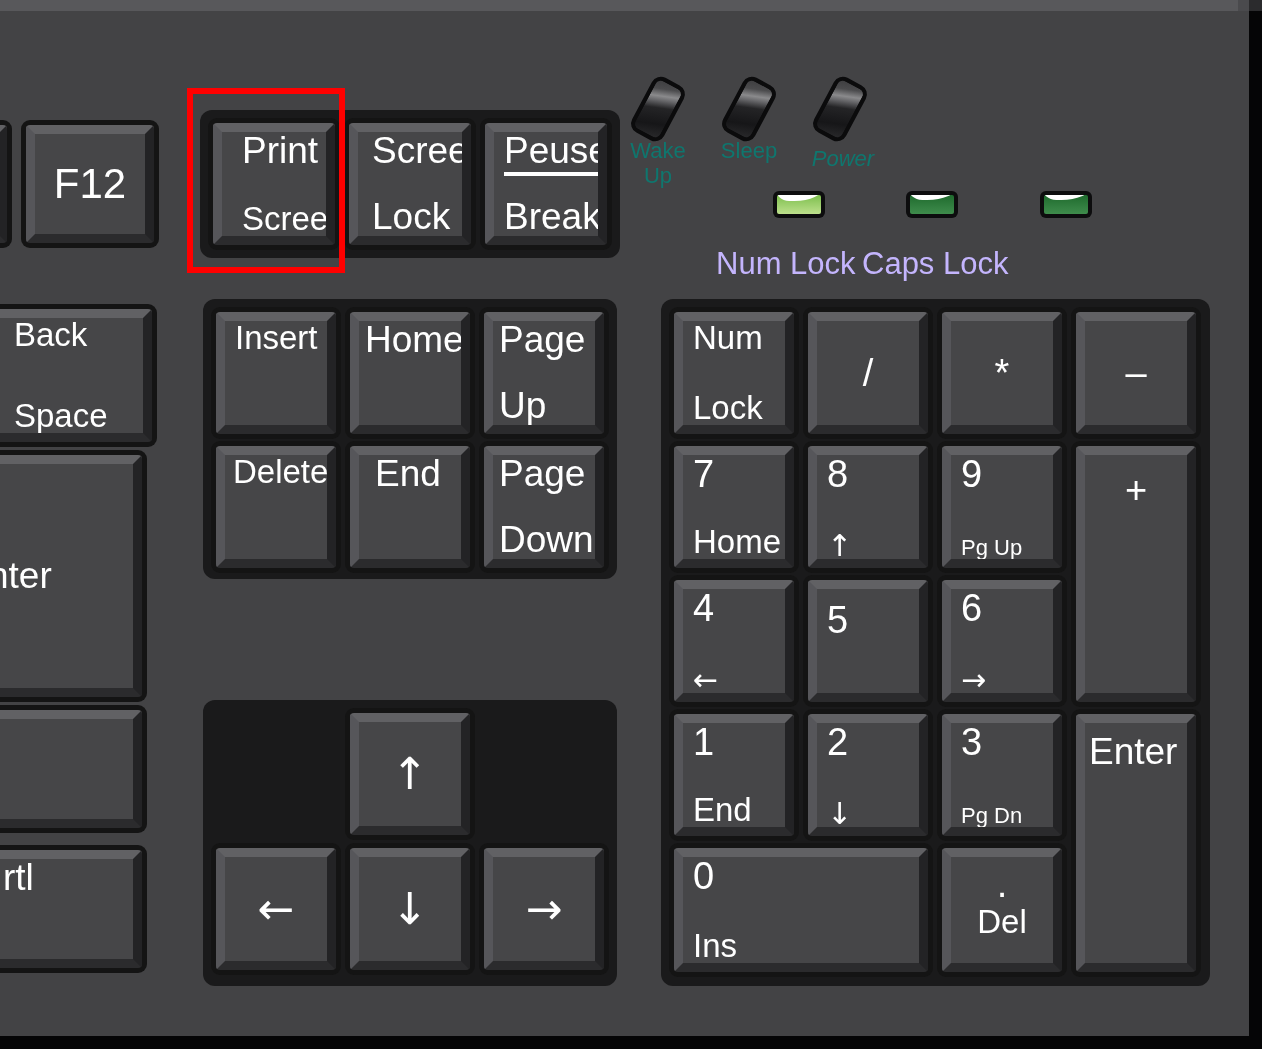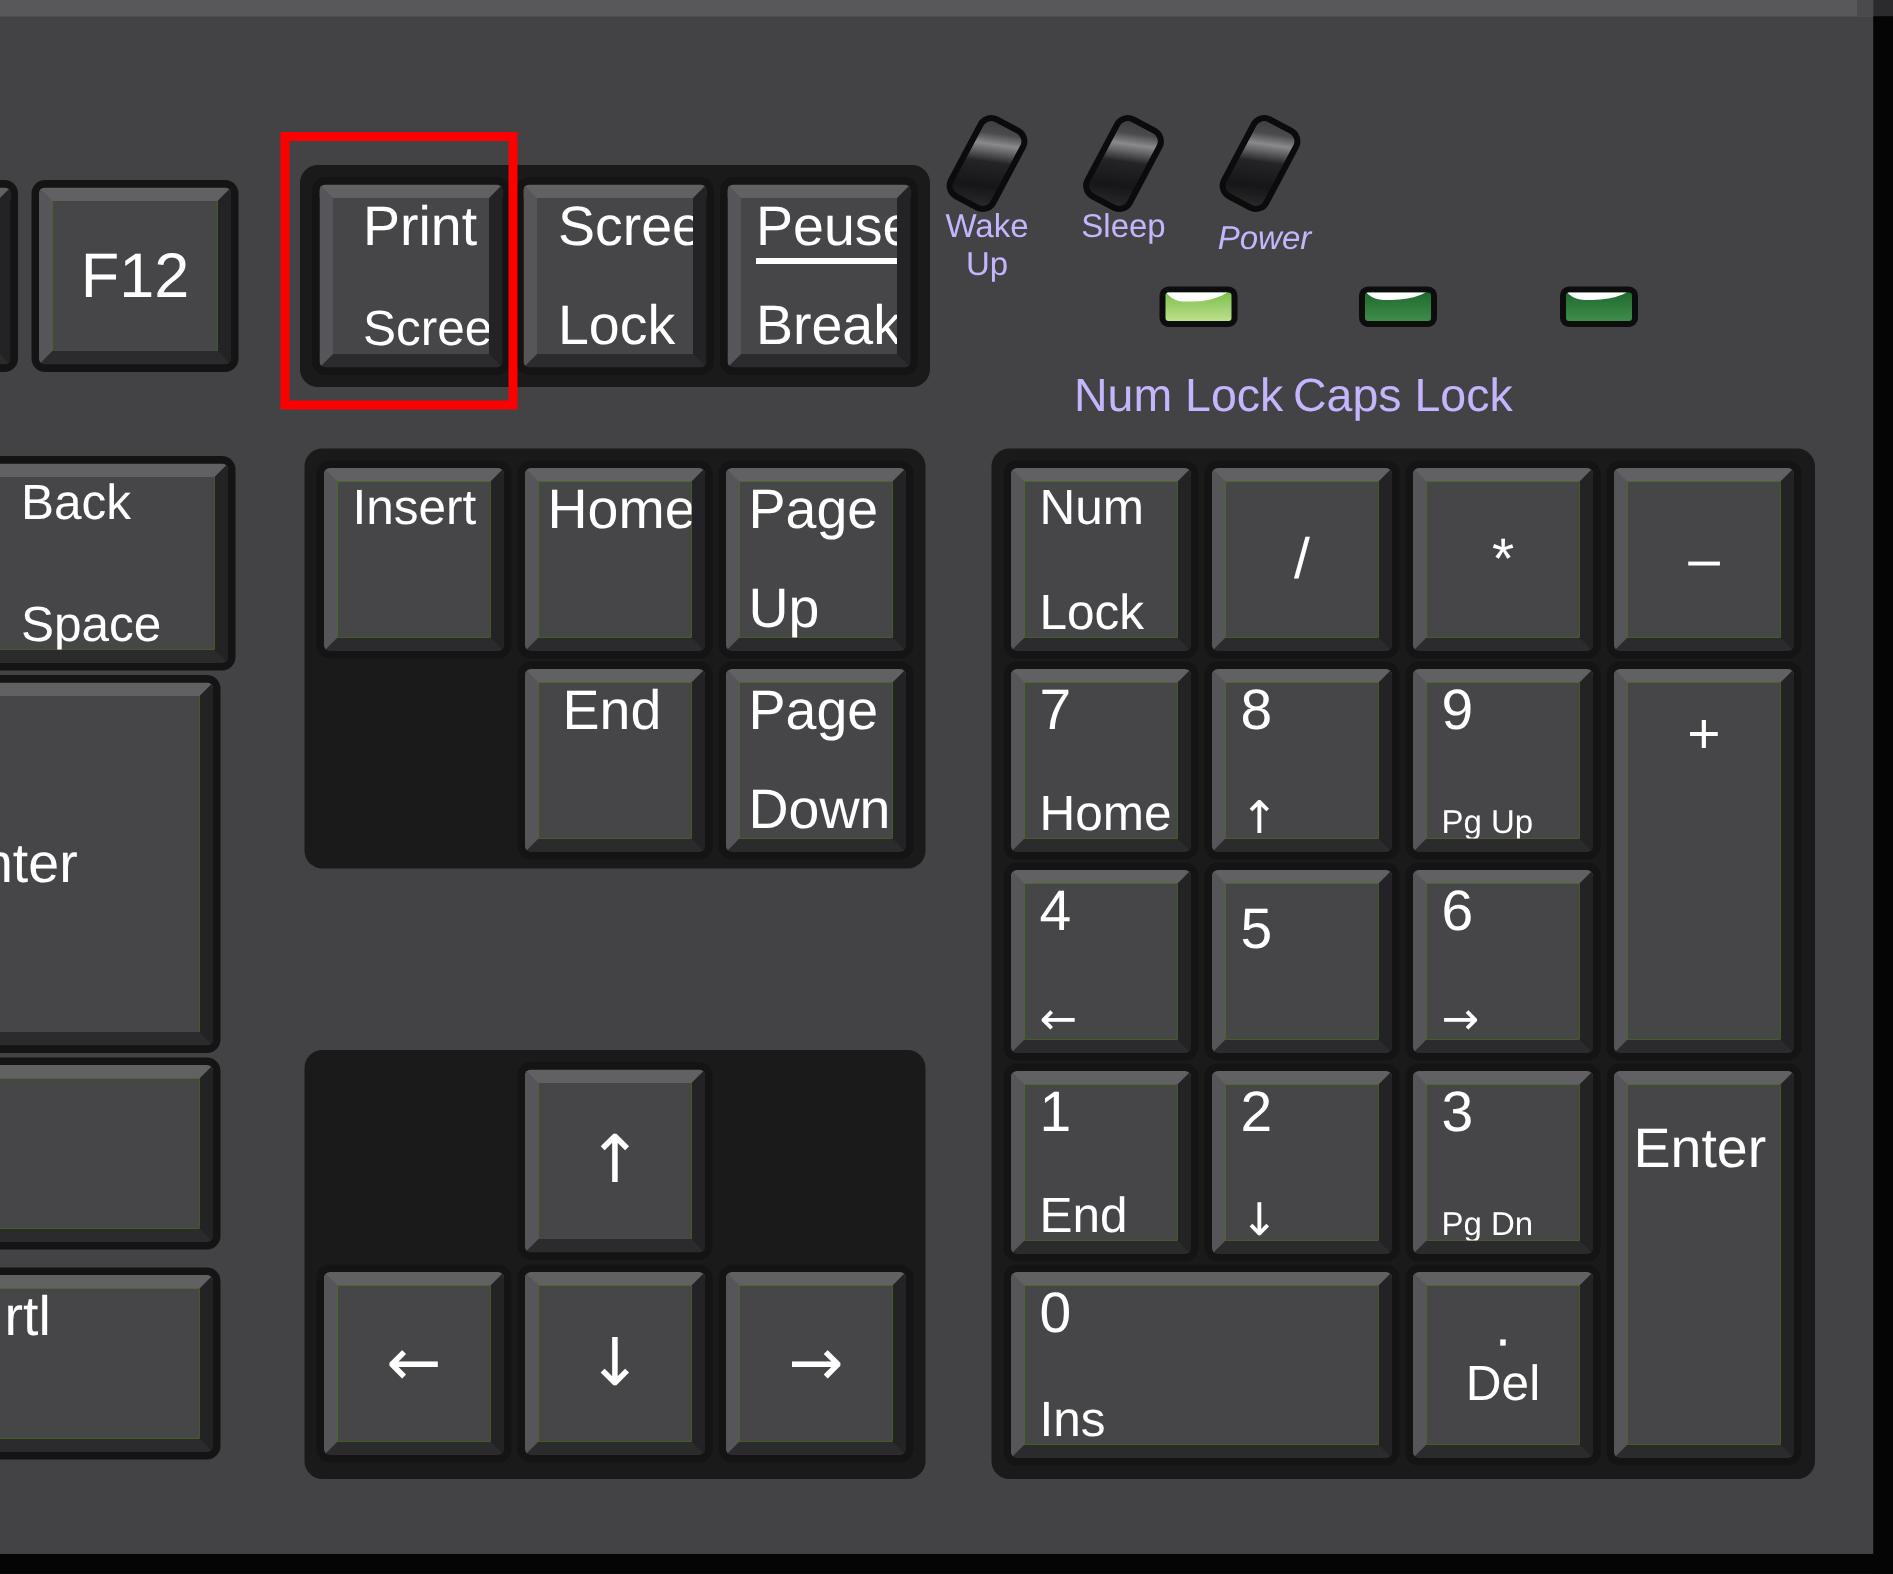--- a/index.html
+++ b/index.html
@@ -122,21 +122,21 @@
     box-sizing:border-box;
     border:4px solid #0b0b0c;
   }
   .pbtn .gloss{
     position:absolute;
     left:0; top:0; right:0; bottom:0;
     background:linear-gradient(160deg,#3c3c3e 0%,#4b4b4d 16%,#8a8a8c 28%,#636366 36%,#242426 48%,#161618 75%,#2a2a2c 100%);
   }
   .pbtn-label{
     position:absolute;
-    color:#c4b5fd;
+    color:#0f766e;
     font-size:22px;
     line-height:1.15;
     text-align:center;
     white-space:pre-line;
   }
 
   .led{
     position:absolute;
     width:52px;
     height:27px;
@@ -337,20 +337,27 @@
   </div>
   <div class="key" style="left:479px; top:307px; width:130px; height:132px;">
     <div class="face">
         <div class="inner" style="padding-left:6px;">
       <span class="lbl l-lg">Page</span>
       <span class="lbl l-lg">Up</span>
     </div>
       </div>
   </div>
 
+  <div class="key" style="left:211px; top:441px; width:130px; height:132px;">
+    <div class="face">
+        <div class="inner" style="padding-left:8px;">
+      <span class="lbl l-md">Delete</span>
+    </div>
+      </div>
+  </div>
   <div class="key" style="left:345px; top:441px; width:130px; height:132px;">
     <div class="face">
         <div class="inner" style="padding-left:16px;">
       <span class="lbl l-lg">End</span>
     </div>
       </div>
   </div>
   <div class="key" style="left:479px; top:441px; width:130px; height:132px;">
     <div class="face">
         <div class="inner" style="padding-left:6px;">
@@ -500,21 +507,21 @@
     <div class="face">
         <div class="inner" style="padding-left:10px;">
       <span class="lbl l-num">3</span>
       <span class="lbl l-xs">Pg Dn</span>
     </div>
       </div>
   </div>
 
   <div class="key" style="left:1071px; top:709px; width:130px; height:268px;">
     <div class="face">
-        <div class="inner" style="justify-content:flex-start; padding-top:24px; padding-left:4px;">
+        <div class="inner" style="justify-content:flex-start; padding-top:10px; padding-left:4px;">
       <span class="lbl l-lg">Enter</span>
     </div>
       </div>
   </div>
 
   <div class="key" style="left:669px; top:843px; width:264px; height:134px;">
     <div class="face">
         <div class="inner" style="padding-left:10px;">
       <span class="lbl l-num">0</span>
       <span class="lbl l-md">Ins</span>

